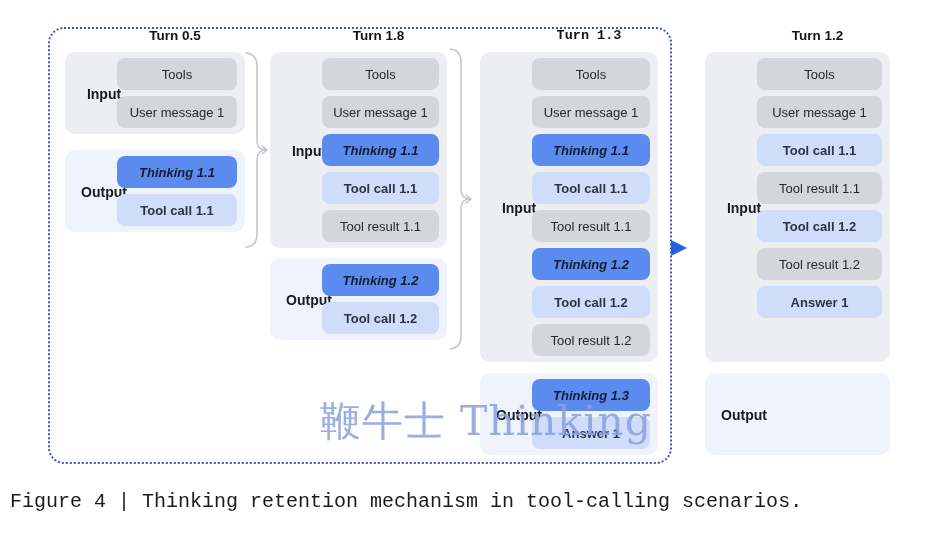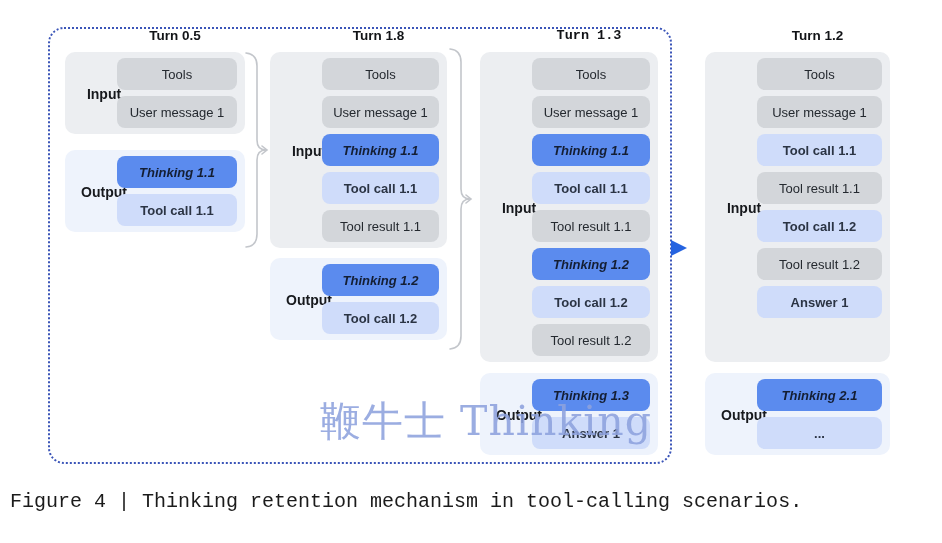--- a/index.html
+++ b/index.html
@@ -100,24 +100,20 @@
           <div class="box gray">User message 1</div>
           <div class="box lightblue">Tool call 1.1</div>
           <div class="box gray">Tool result 1.1</div>
           <div class="box lightblue">Tool call 1.2</div>
           <div class="box gray">Tool result 1.2</div>
           <div class="box lightblue">Answer 1</div>
         </div>
       </div>
       <div class="group blue-bg" style="left: 705px; top: 373px; width: 185px; height: 82px;">
         <div class="group-label">Output</div>
-        <div class="boxes">
-          <div class="box thinking">Thinking 2.1</div>
-          <div class="box lightblue">...</div>
-        </div>
       </div>
       <svg class="brace" width="26" height="196" style="left: 245px; top: 52px;">
         <path d="M1,1 Q12,2 12,14 L12,88 Q12,98 21,98" fill="none" stroke="#c3c6cb" stroke-width="1.6" stroke-linecap="round"></path>
         <path d="M1,195 Q12,194 12,182 L12,108 Q12,98 21,98" fill="none" stroke="#c3c6cb" stroke-width="1.6" stroke-linecap="round"></path>
         <path d="M17,94 L22,98 L17,102" fill="none" stroke="#c3c6cb" stroke-width="1.6" stroke-linecap="round"></path>
       </svg>
       <svg class="brace" width="26" height="302" style="left: 449px; top: 48px;">
         <path d="M1,1 Q12,2 12,14 L12,141 Q12,151 21,151" fill="none" stroke="#c3c6cb" stroke-width="1.6" stroke-linecap="round"></path>
         <path d="M1,301 Q12,300 12,288 L12,161 Q12,151 21,151" fill="none" stroke="#c3c6cb" stroke-width="1.6" stroke-linecap="round"></path>
         <path d="M17,147 L22,151 L17,155" fill="none" stroke="#c3c6cb" stroke-width="1.6" stroke-linecap="round"></path>

